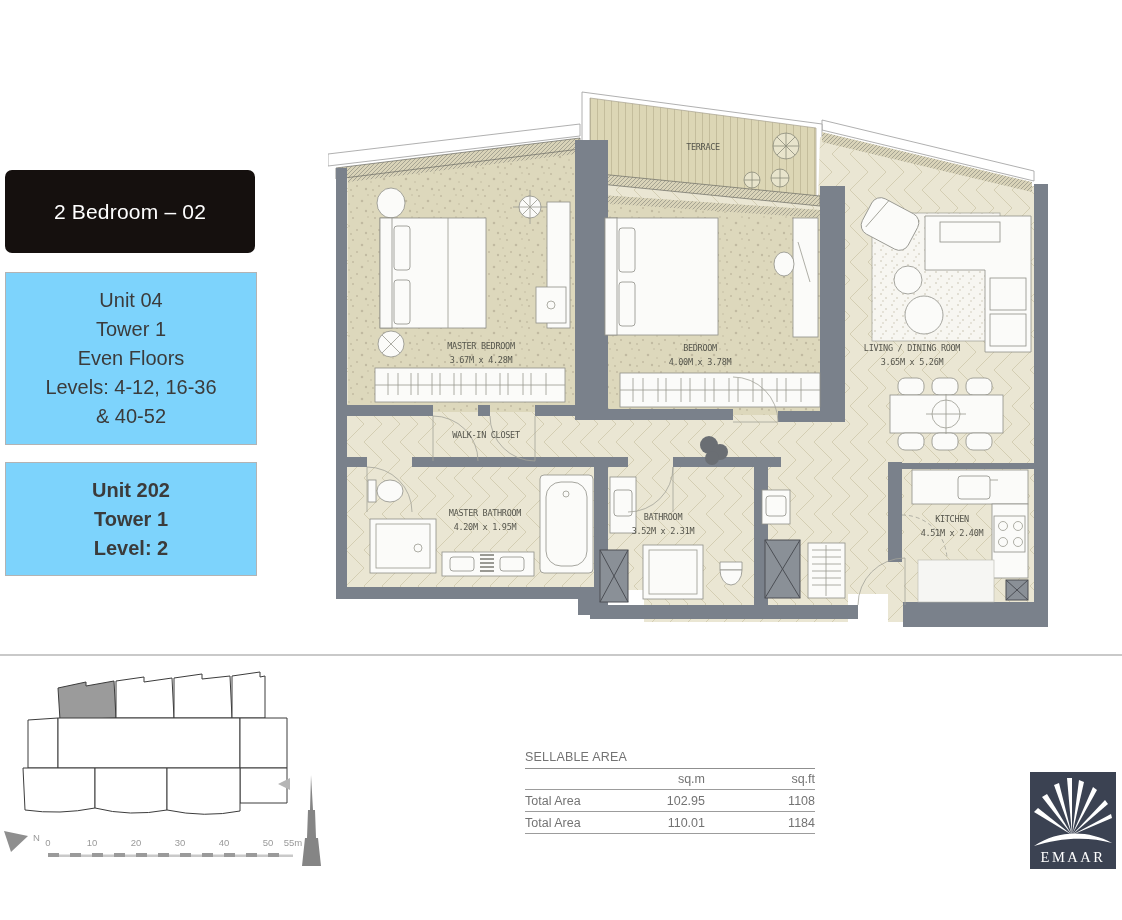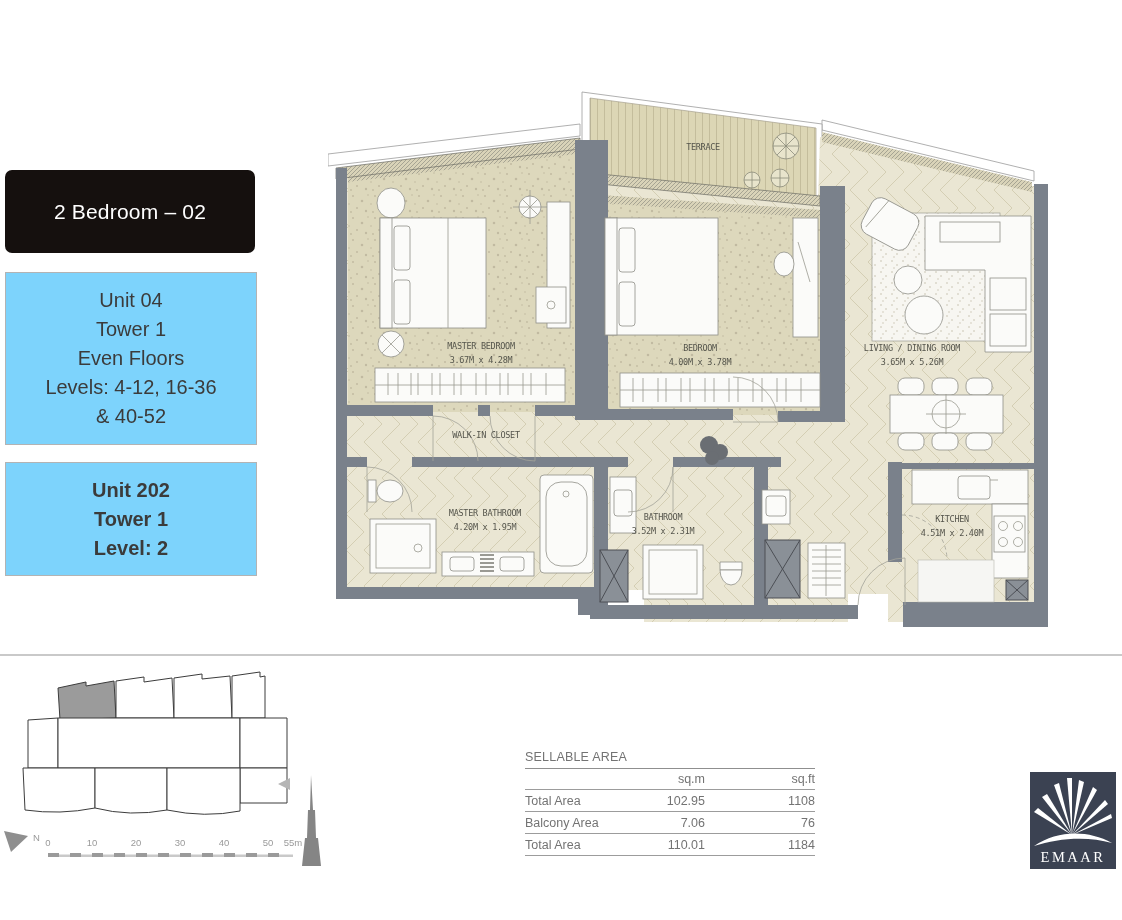--- a/index.html
+++ b/index.html
@@ -372,25 +372,20 @@
       <div class="at-label"></div>
       <div class="at-sqm">sq.m</div>
       <div class="at-sqft">sq.ft</div>
     </div>
     <div class="at-row">
       <div class="at-label">Total Area</div>
       <div class="at-sqm">102.95</div>
       <div class="at-sqft">1108</div>
     </div>
     <div class="at-row">
-      <div class="at-label">Balcony Area</div>
-      <div class="at-sqm">7.06</div>
-      <div class="at-sqft">76</div>
-    </div>
-    <div class="at-row">
       <div class="at-label">Total Area</div>
       <div class="at-sqm">110.01</div>
       <div class="at-sqft">1184</div>
     </div>
   </div>
 
   <svg class="logo" viewBox="0 0 86 97">
     <rect width="86" height="97" class="logo-bg"></rect>
     <g>
       <polygon class="logo-ray" points="42,63 4,40 8,36"></polygon>

